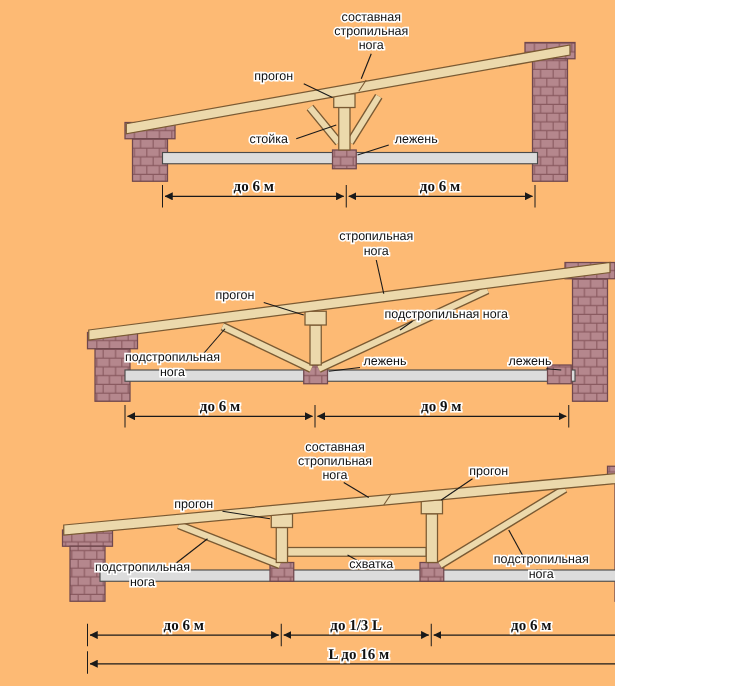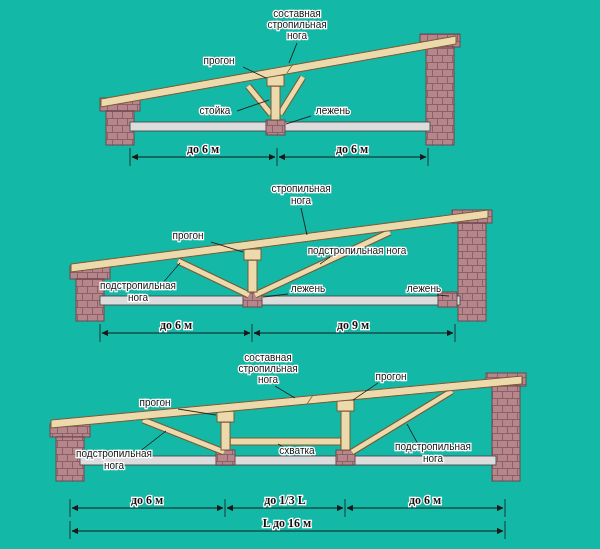--- a/index.html
+++ b/index.html
@@ -1,16 +1,16 @@
 <!DOCTYPE html>
 <html><head>
 <meta charset="utf-8">
 <style>
   html,body{margin:0;padding:0;background:#ffffff}
-  .stage{position:relative;width:600px;height:549px;background:#14b8a6;overflow:hidden;
+  .stage{position:relative;width:492px;height:549px;background:#fdba74;overflow:hidden;
          font-family:"Liberation Sans",sans-serif}
   svg{display:block}
   .wall{fill:url(#brick);stroke:#6f474d;stroke-width:1}
   .wood{fill:#ecd9ac;stroke:#7a5a33;stroke-width:1}
   .beam{fill:#dcdcdc;stroke:#4a4a4a;stroke-width:0.9}
   .sleeper{fill:url(#brick);stroke:#6f474d;stroke-width:1}
   .strut-outer{stroke:#7a5a33;stroke-width:7;fill:none;stroke-linecap:butt}
   .strut-inner{stroke:#ecd9ac;stroke-width:4.8;fill:none;stroke-linecap:butt}
   .joint{stroke:#7a5a33;stroke-width:0.9;fill:none}
   .leader{stroke:#1a1a1a;stroke-width:0.9;fill:none}

